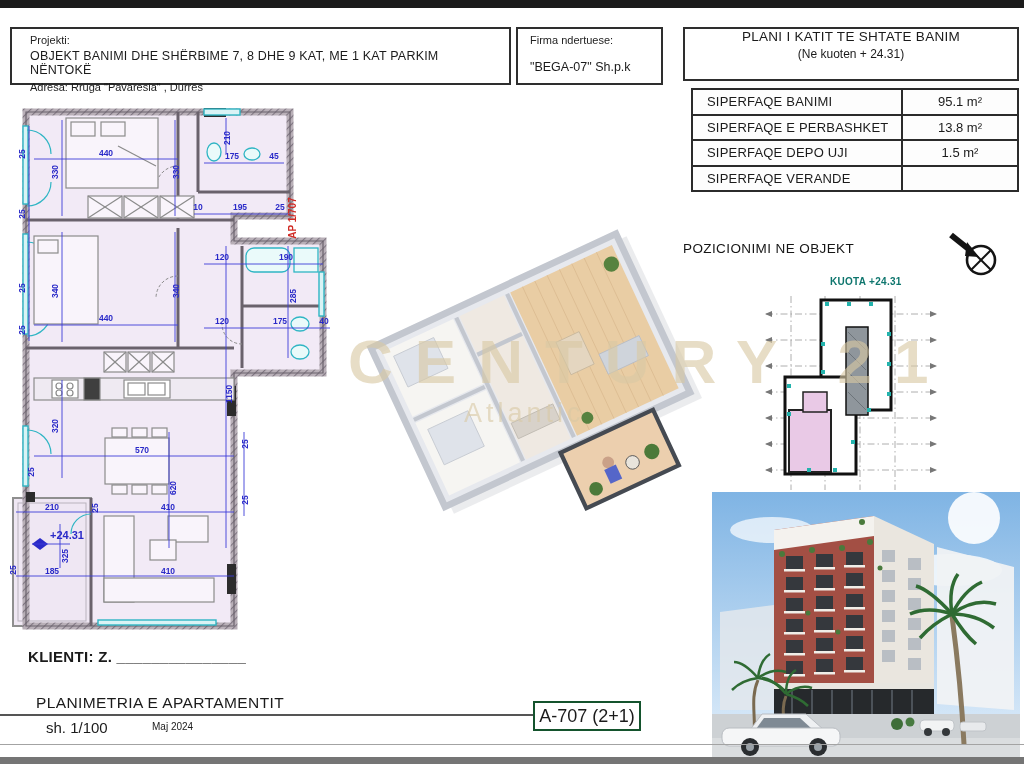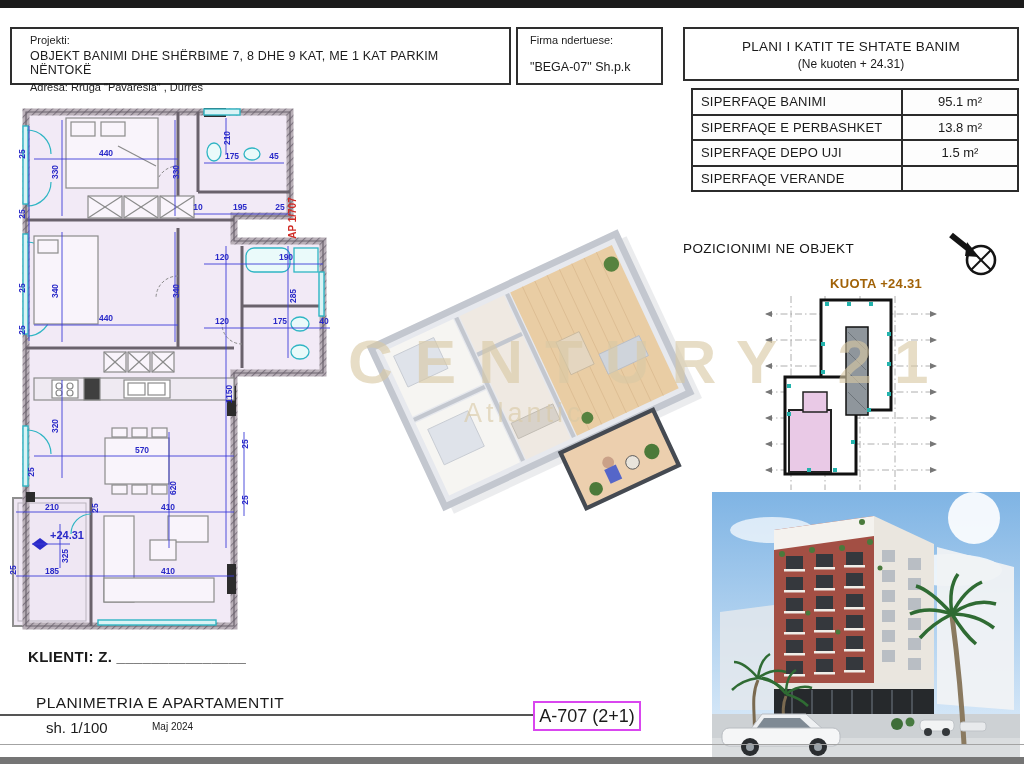--- a/index.html
+++ b/index.html
@@ -11,42 +11,42 @@
   .hline{background:#555;height:2px;}
   .hline.light{background:#a3a3a3;height:1px;}
 
   .hbox{border:2px solid #2e2e2e;background:#fff;box-sizing:border-box;}
   .box-projekti{left:10px;top:27px;width:501px;height:58px;padding:5px 6px 0 18px;}
   .lbl-sm{font-size:11px;color:#222;}
   .proj-title{font-size:12.5px;margin-top:3px;letter-spacing:.2px;}
   .proj-addr{font-size:11px;margin-top:4px;}
   .box-firma{left:516px;top:27px;width:147px;height:58px;padding:5px 8px 0 12px;}
   .firm-name{font-size:12.5px;margin-top:14px;}
-  .box-title{left:683px;top:27px;width:336px;height:54px;text-align:center;padding-top:10px;}
+  .box-title{left:683px;top:27px;width:336px;height:54px;text-align:center;}
   .plan-title{font-size:13.5px;letter-spacing:.3px;}
   .plan-sub{font-size:12px;margin-top:3px;}
 
   table.area{position:absolute;left:691px;top:88px;width:328px;border-collapse:collapse;}
   table.area td{border:2px solid #2b2b2b;font-size:13px;height:21.5px;background:#fdfdfd;}
-  table.area td.lbl{padding-left:8px;letter-spacing:.2px;}
+  table.area td.lbl{padding-left:14px;letter-spacing:.2px;}
   table.area td.val{width:112px;text-align:center;}
 
   .pos-title{left:683px;top:241px;font-size:13.5px;letter-spacing:.4px;color:#161616;}
-  .kuota{left:830px;top:276px;font-size:13px;font-weight:bold;color:#a16207;letter-spacing:.3px;text-align:right;}
+  .kuota{left:830px;top:276px;font-size:10px;font-weight:bold;color:#0f766e;letter-spacing:.3px;text-align:right;}
 
   .wm1{left:348px;top:326px;font-size:62px;font-weight:bold;color:#d9c9a4;opacity:.62;
        letter-spacing:22px;white-space:nowrap;z-index:6;pointer-events:none;}
   .wm2{left:464px;top:398px;font-size:27px;color:#d9c9a4;opacity:.6;letter-spacing:4px;
        z-index:6;pointer-events:none;}
 
   .klienti{left:28px;top:648px;font-size:15px;font-weight:bold;letter-spacing:.3px;text-align:right;}
   .planimetria{left:36px;top:694px;font-size:15.5px;letter-spacing:.4px;}
   .scale{left:46px;top:719px;font-size:15px;}
   .datetxt{left:152px;top:721px;font-size:10px;}
-  .a707{left:533px;top:701px;width:108px;height:30px;border:2px solid #d946ef;box-sizing:border-box;
+  .a707{left:533px;top:701px;width:108px;height:30px;border:2px solid #14532d;box-sizing:border-box;
         text-align:center;font-size:18px;line-height:27px;background:#fff;}
 
   
   .dim{font-family:"Liberation Sans",sans-serif;font-size:8.5px;font-weight:bold;
        fill:#2a2ac8;text-anchor:middle;}
   .level{font-family:"Liberation Sans",sans-serif;font-size:11px;font-weight:bold;fill:#2a2ac8;}
   .apref{font-family:"Liberation Sans",sans-serif;font-size:10px;font-weight:bold;
          fill:#d02a24;text-anchor:middle;}
 </style>
 </head>

